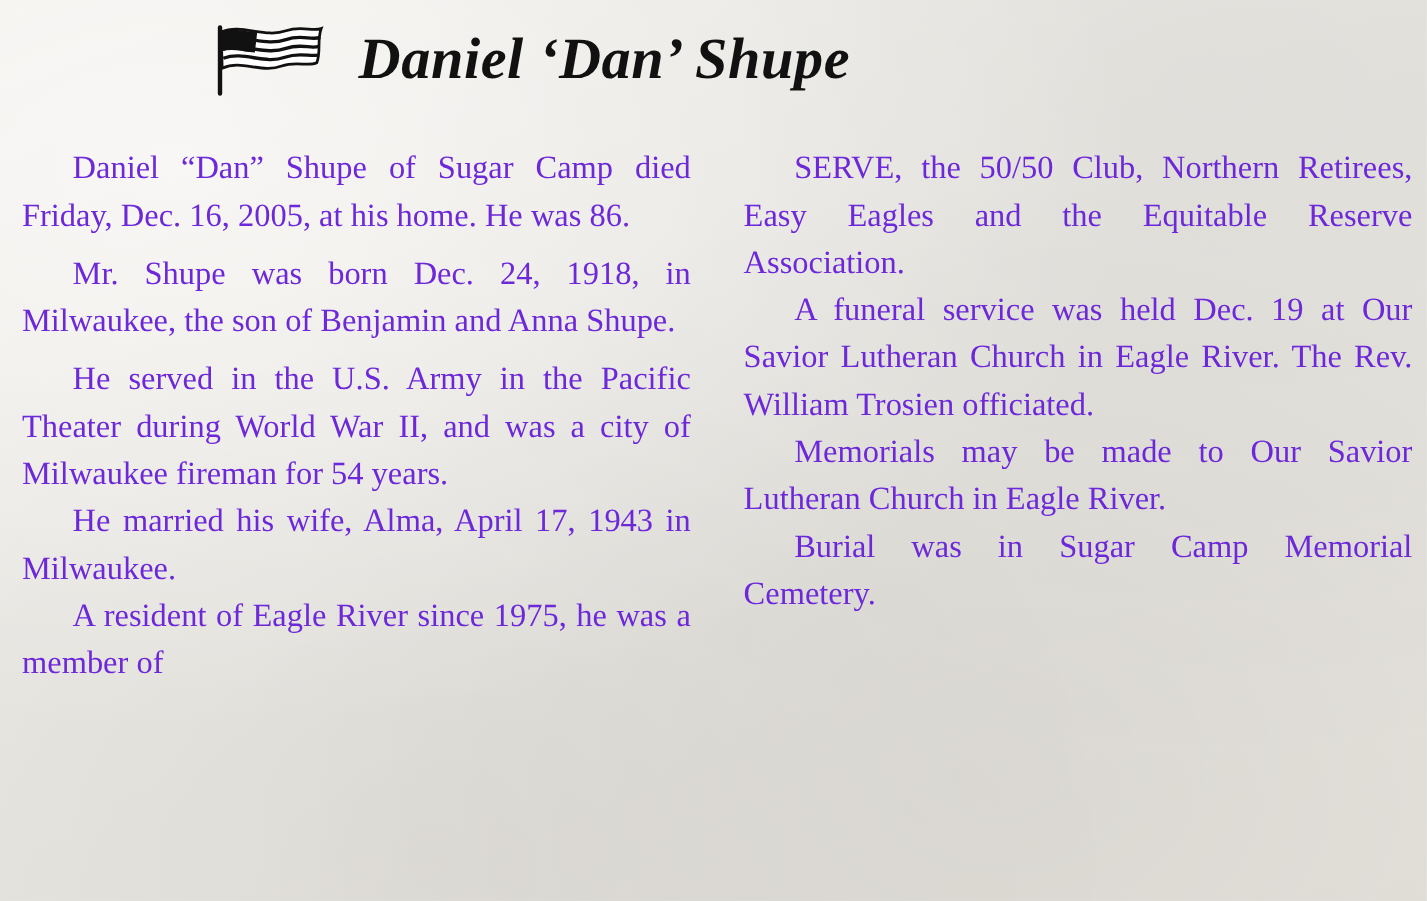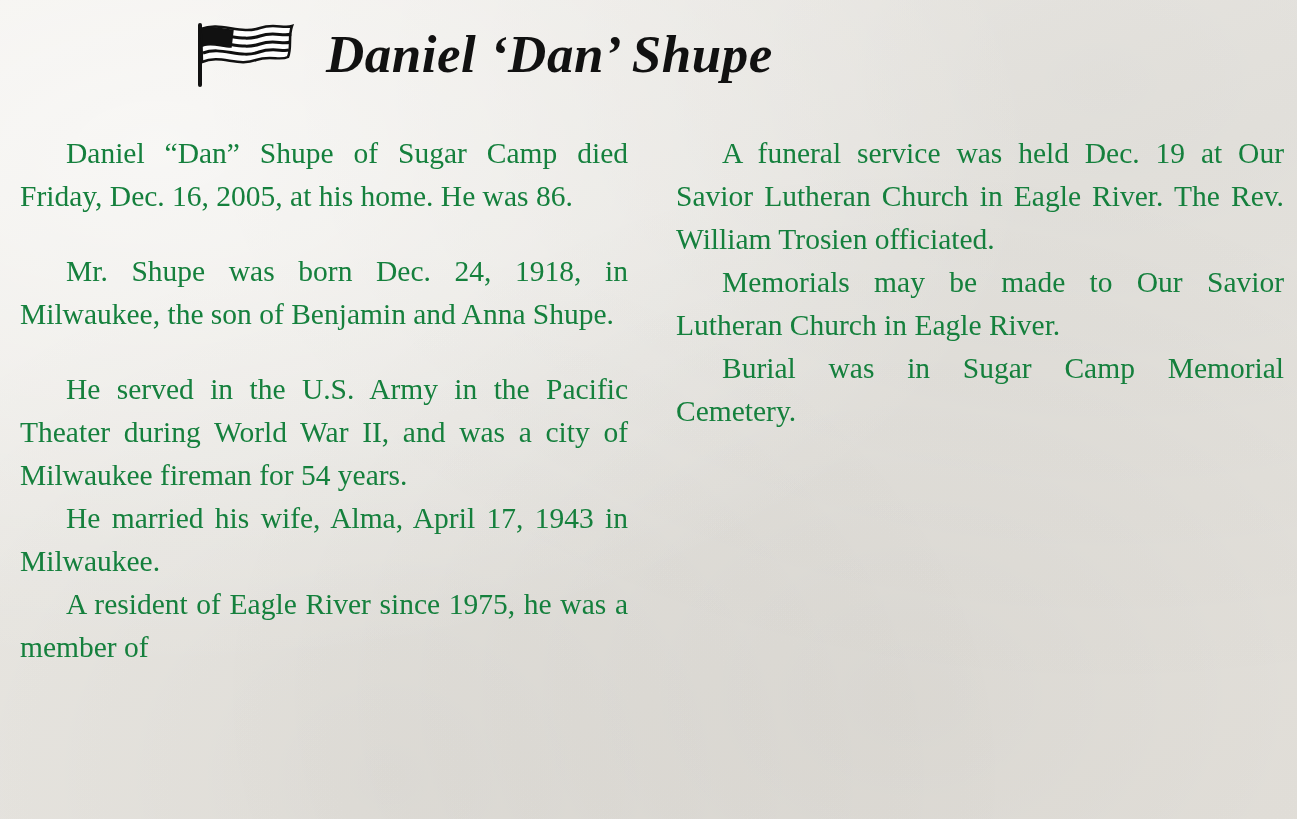--- a/index.html
+++ b/index.html
@@ -74,26 +74,26 @@
     width: 608px;
     flex: 0 0 608px;
   }
   .col p {
     margin: 0 0 0 0;
     font-size: 29.5px;
     line-height: 43px;
     text-align: justify;
     text-justify: inter-word;
     text-indent: 46px;
-    color: #15803d;
+    color: #6d28d9;
     font-family: "Liberation Serif", serif;
     -webkit-font-smoothing: none;
   }
   .col p.spaced {
-    margin-top: 32px;
+    margin-top: 10px;
   }
   .col p.tight {
     margin-top: 0;
   }
   
   .col p:last-child {
     text-align-last: left;
   }
 </style>
 </head>
@@ -127,19 +127,20 @@
 
     <div class="col">
       <p class="tight">Daniel “Dan” Shupe of Sugar Camp died Friday, Dec. 16, 2005, at his home. He was 86.</p>
       <p class="spaced">Mr. Shupe was born Dec. 24, 1918, in Milwaukee, the son of Benjamin and Anna Shupe.</p>
       <p class="spaced">He served in the U.S. Army in the Pacific Theater during World War II, and was a city of Milwaukee fireman for 54 years.</p>
       <p class="tight">He married his wife, Alma, April 17, 1943 in Milwaukee.</p>
       <p class="tight">A resident of Eagle River since 1975, he was a member of</p>
     </div>
 
     <div class="col">
+      <p class="tight">SERVE, the 50/50 Club, Northern Retirees, Easy Eagles and the Equitable Reserve Association.</p>
       <p class="tight">A funeral service was held Dec. 19 at Our Savior Lutheran Church in Eagle River. The Rev. William Trosien officiated.</p>
       <p class="tight">Memorials may be made to Our Savior Lutheran Church in Eagle River.</p>
       <p class="tight">Burial was in Sugar Camp Memorial Cemetery.</p>
     </div>
 
   </div>
 </div>
 
 </body></html>

